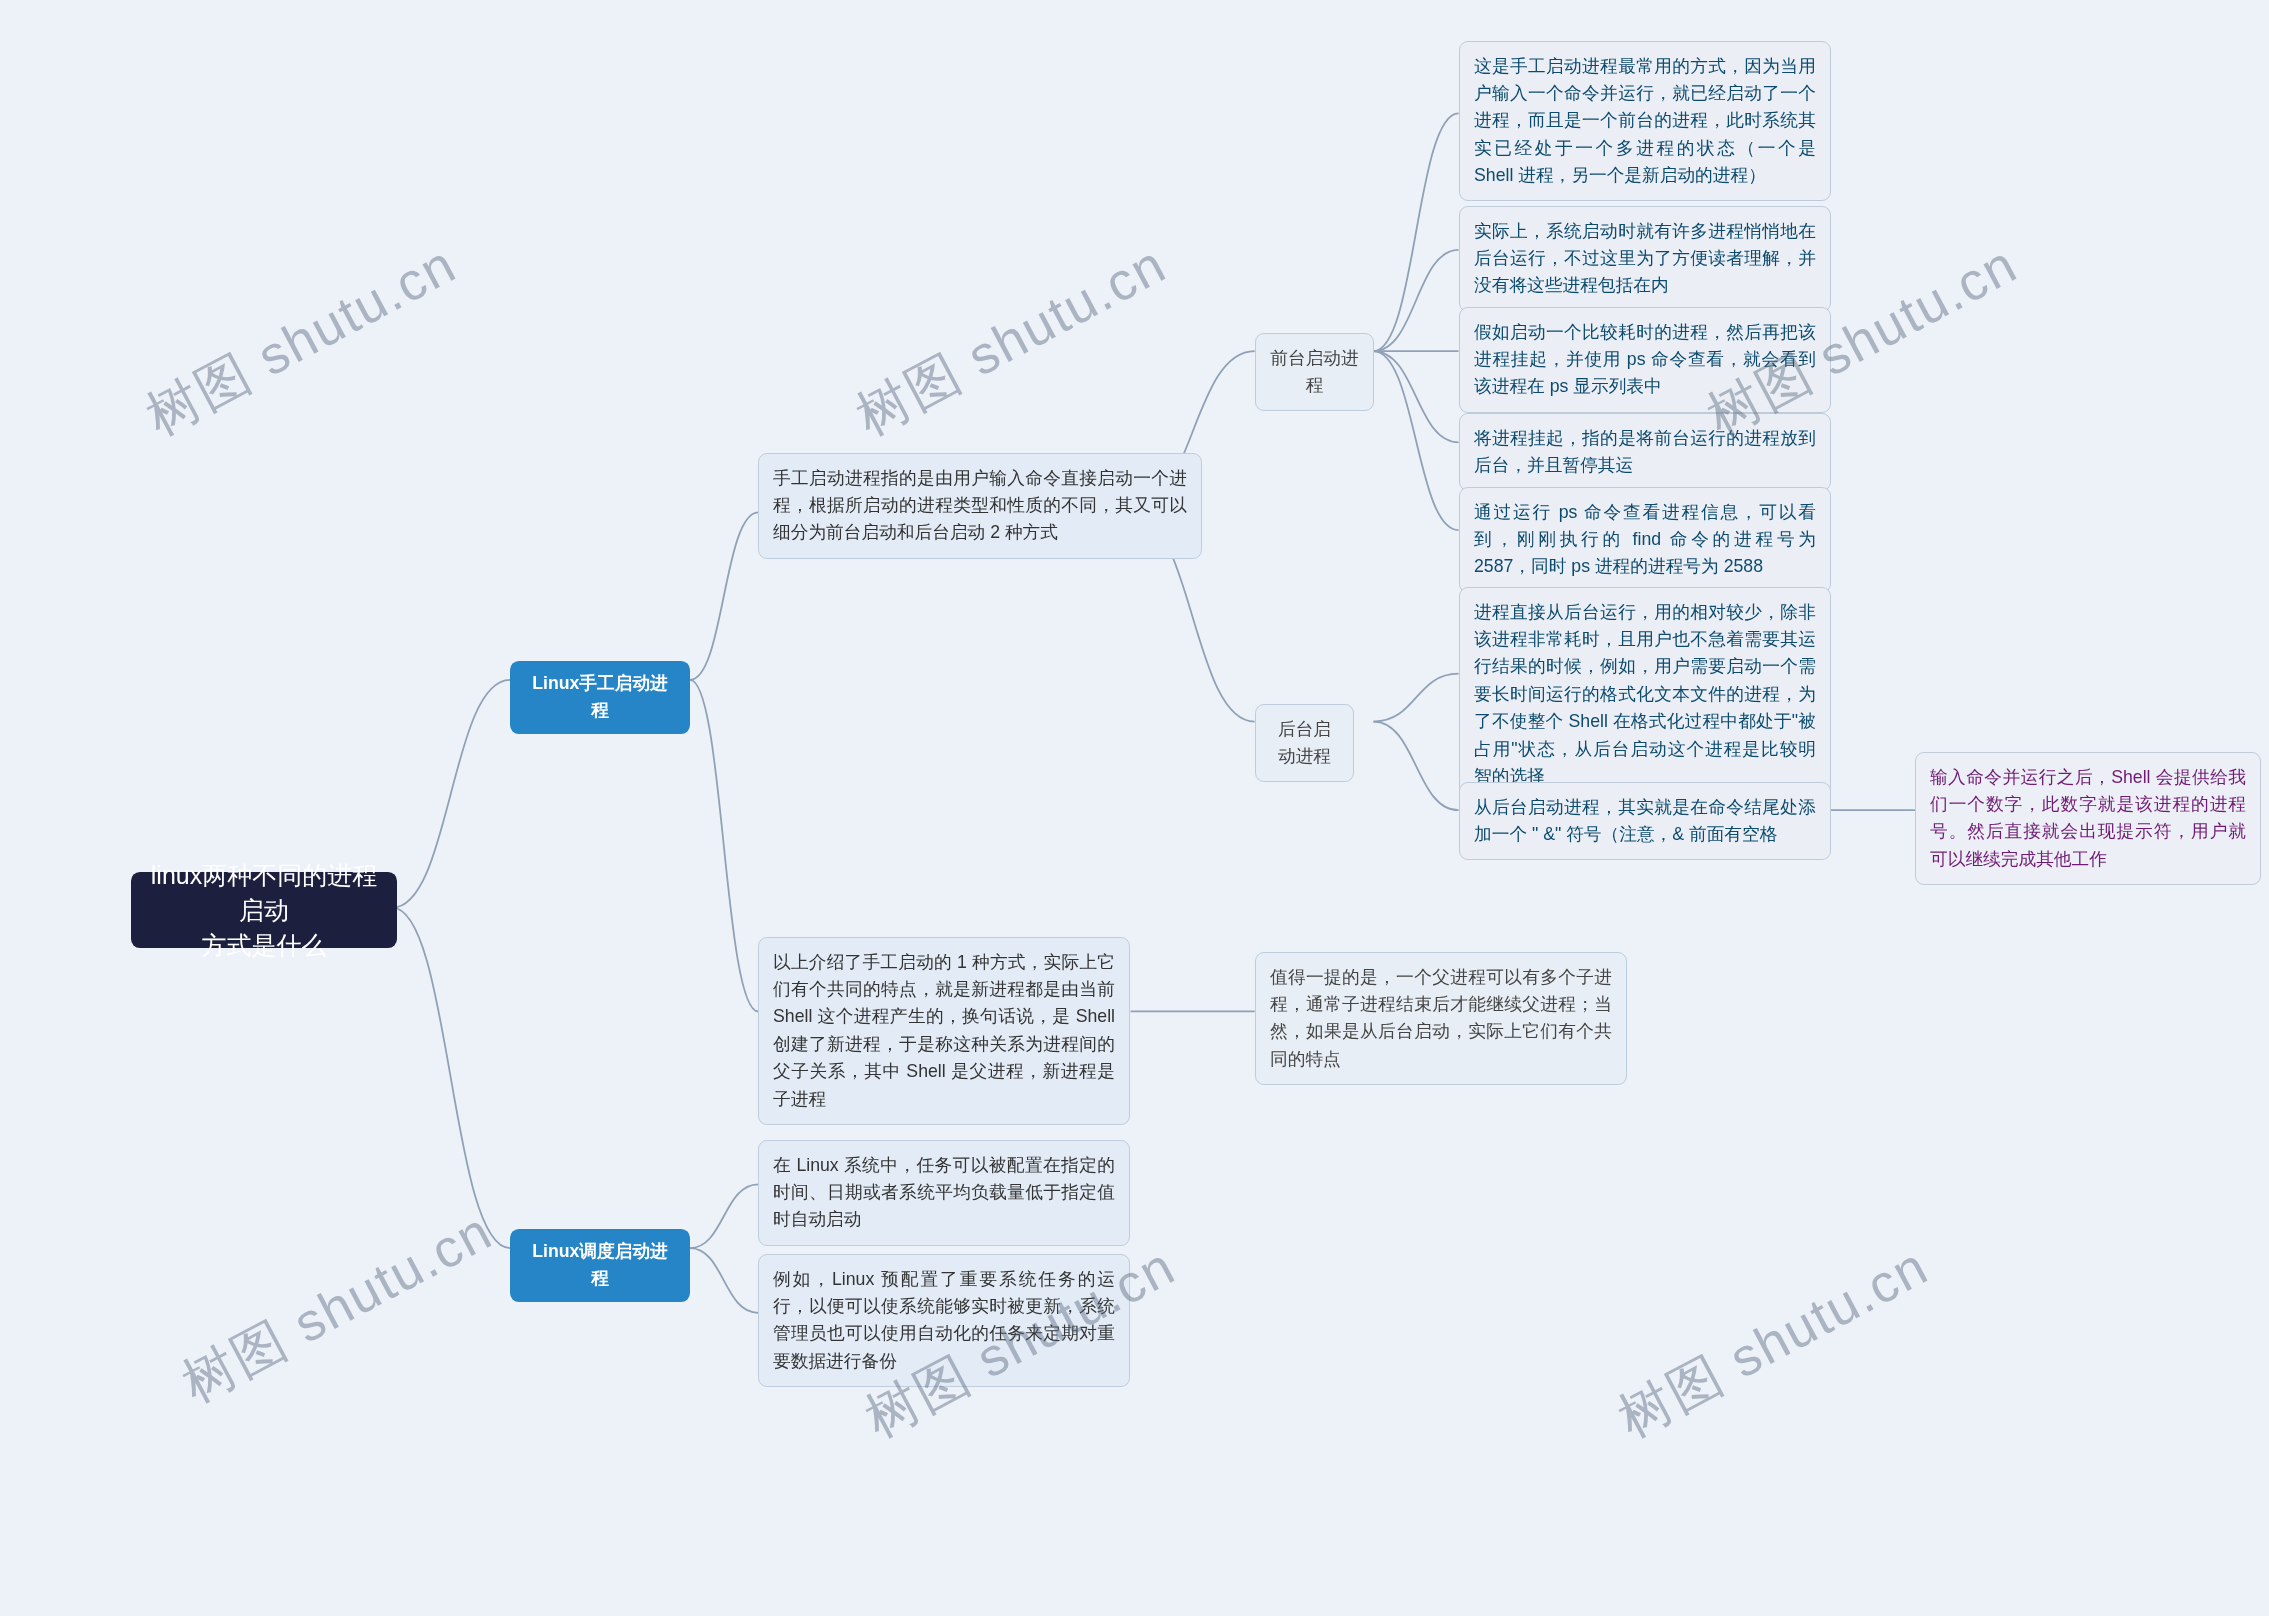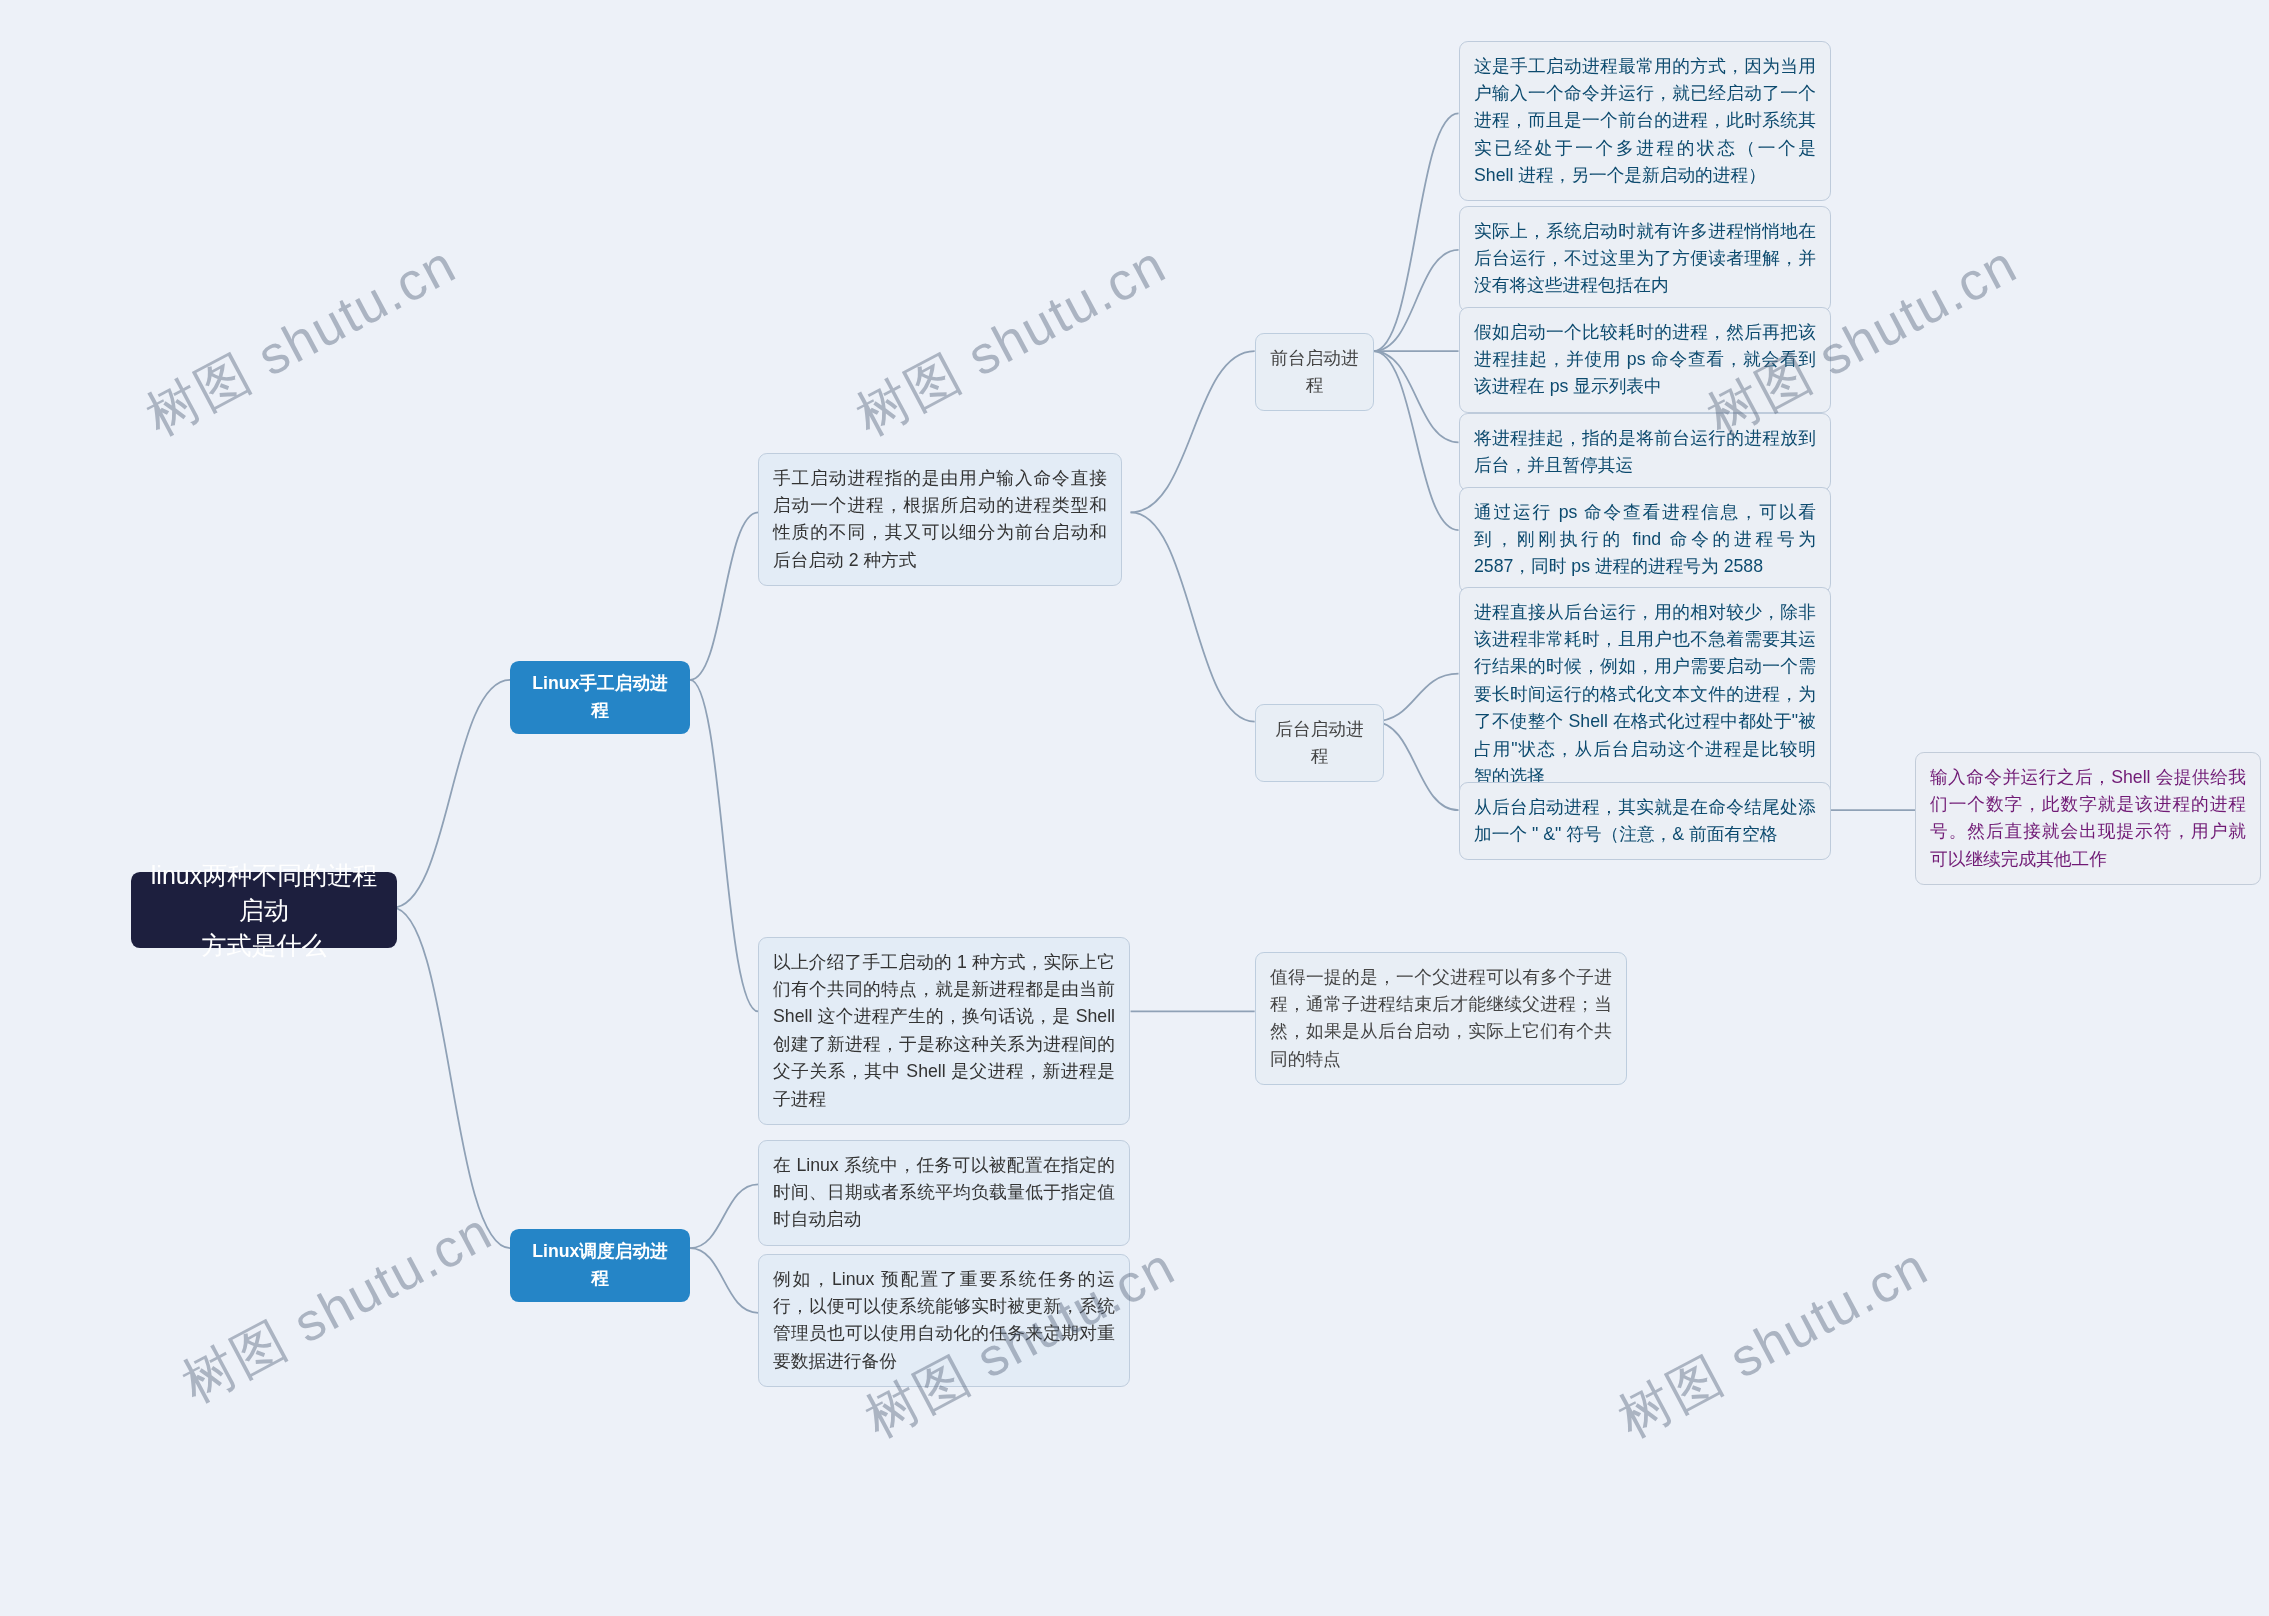--- a/index.html
+++ b/index.html
@@ -116,39 +116,39 @@
   <span>linux两种不同的进程启动<br>方式是什么</span>
 </div>
 
 <div class="node lvl2" style="left:510px; top:661px; width:180px;">
   <span>Linux手工启动进程</span>
 </div>
 <div class="node lvl2" style="left:510px; top:1229px; width:180px;">
   <span>Linux调度启动进程</span>
 </div>
 
-<div class="node lvl3" style="left:758px; top:453px; width:364px;">
+<div class="node lvl3" style="left:758px; top:453px; width:444px;">
   <span>手工启动进程指的是由用户输入命令直接启动一个进程，根据所启动的进程类型和性质的不同，其又可以细分为前台启动和后台启动 2 种方式</span>
 </div>
 
 <div class="node lvl3" style="left:758px; top:937px; width:372px;">
   <span>以上介绍了手工启动的 1 种方式，实际上它们有个共同的特点，就是新进程都是由当前 Shell 这个进程产生的，换句话说，是 Shell 创建了新进程，于是称这种关系为进程间的父子关系，其中 Shell 是父进程，新进程是子进程</span>
 </div>
 
 <div class="node lvl3" style="left:758px; top:1140px; width:372px;">
   <span>在 Linux 系统中，任务可以被配置在指定的时间、日期或者系统平均负载量低于指定值时自动启动</span>
 </div>
 <div class="node lvl3" style="left:758px; top:1254px; width:372px;">
   <span>例如，Linux 预配置了重要系统任务的运行，以便可以使系统能够实时被更新，系统管理员也可以使用自动化的任务来定期对重要数据进行备份</span>
 </div>
 
 <div class="node lvl4" style="left:1255px; top:333px; width:119px; text-align:center;">
   <span>前台启动进程</span>
 </div>
-<div class="node lvl4" style="left:1255px; top:704px; width:129px; text-align:center;">
+<div class="node lvl4" style="left:1255px; top:704px; width:99px; text-align:center;">
   <span>后台启动进程</span>
 </div>
 
 <div class="node lvl4" style="left:1255px; top:952px; width:372px;">
   <span>值得一提的是，一个父进程可以有多个子进程，通常子进程结束后才能继续父进程；当然，如果是从后台启动，实际上它们有个共同的特点</span>
 </div>
 
 <div class="node lvl5" style="left:1459px; top:41px; width:372px;">
   <span>这是手工启动进程最常用的方式，因为当用户输入一个命令并运行，就已经启动了一个进程，而且是一个前台的进程，此时系统其实已经处于一个多进程的状态（一个是 Shell 进程，另一个是新启动的进程）</span>
 </div>

